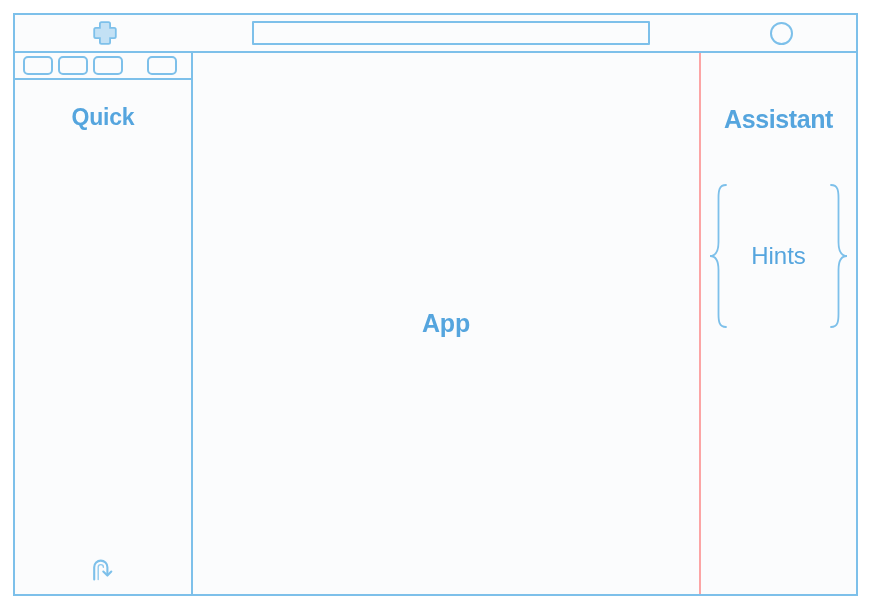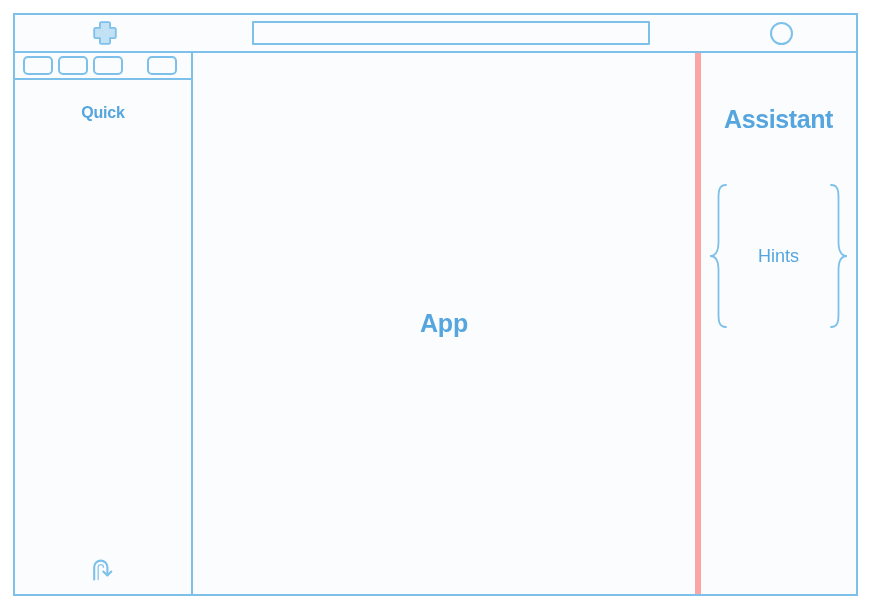--- a/index.html
+++ b/index.html
@@ -143,21 +143,21 @@
   .sidebar-body {
     flex: 1;
     position: relative;
     display: flex;
     flex-direction: column;
     align-items: center;
   }
 
   .sidebar-title {
     margin-top: 22px;
-    font-size: 16px;
+    font-size: 23px;
     font-weight: bold;
     color: #55a5de;
     text-align: center;
     line-height: 1.32;
     letter-spacing: -0.2px;
   }
 
   .sidebar-footer-icon {
     position: absolute;
     left: 0;
@@ -165,21 +165,21 @@
     bottom: 10px;
     display: flex;
     justify-content: center;
   }
   .uturn-icon { width: 30px; height: 30px; display: block; }
 
   
   .app-pane {
     flex: 1;
     box-sizing: border-box;
-    border-right: 6px solid #fca5a5;
+    border-right: 2px solid #fca5a5;
     display: flex;
     align-items: center;
     justify-content: center;
   }
   .app-label {
     font-size: 25px;
     font-weight: bold;
     color: #55a5de;
     letter-spacing: -0.2px;
   }
@@ -213,21 +213,21 @@
   }
   .brace-svg {
     position: absolute;
     top: 0;
     height: 148px;
     width: 26px;
   }
   .brace-left  { left: -5px; }
   .brace-right { right: -5px; }
   .hints-label {
-    font-size: 18px;
+    font-size: 24px;
     color: #55a5de;
     font-weight: normal;
     letter-spacing: 0px;
   }
 </style>
 </head>
 <body>
 
 <div class="canvas">
   <div class="window-frame">

